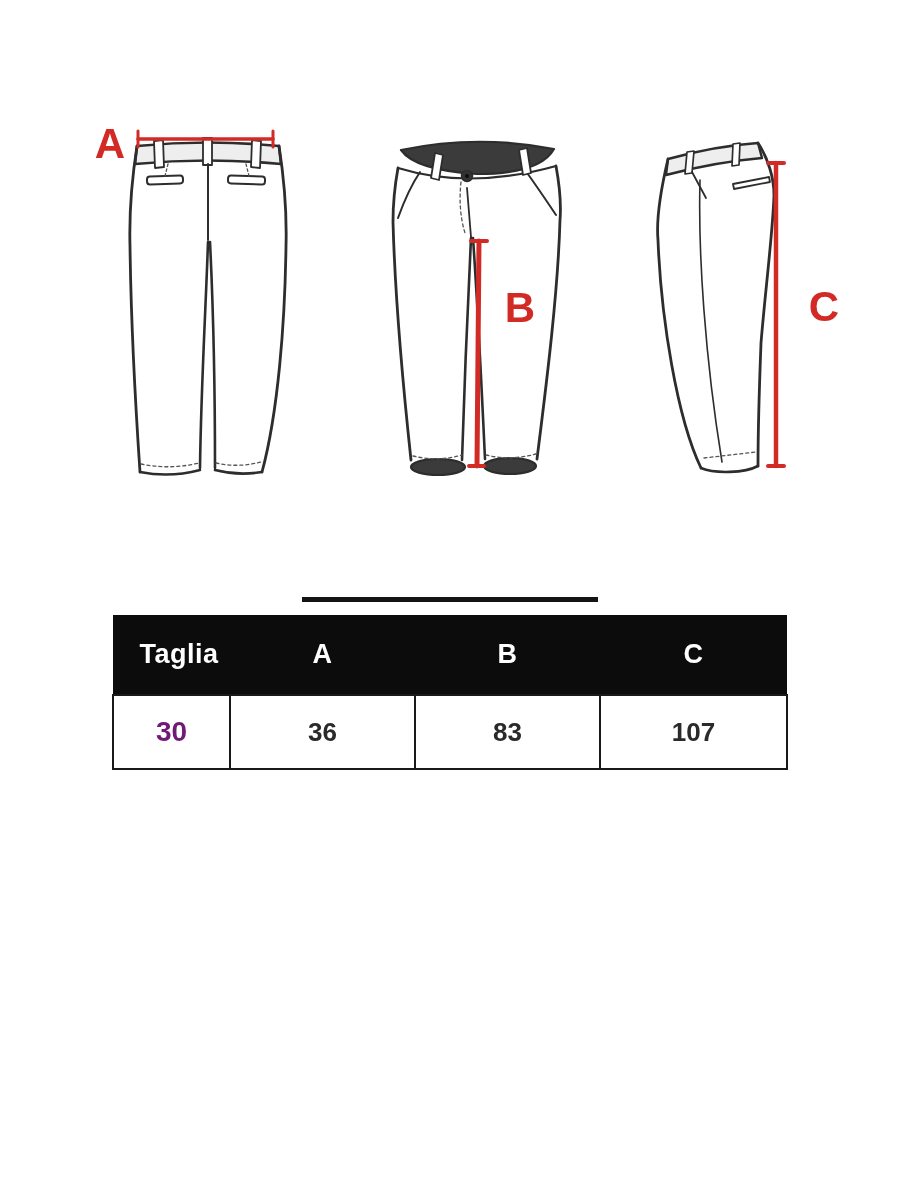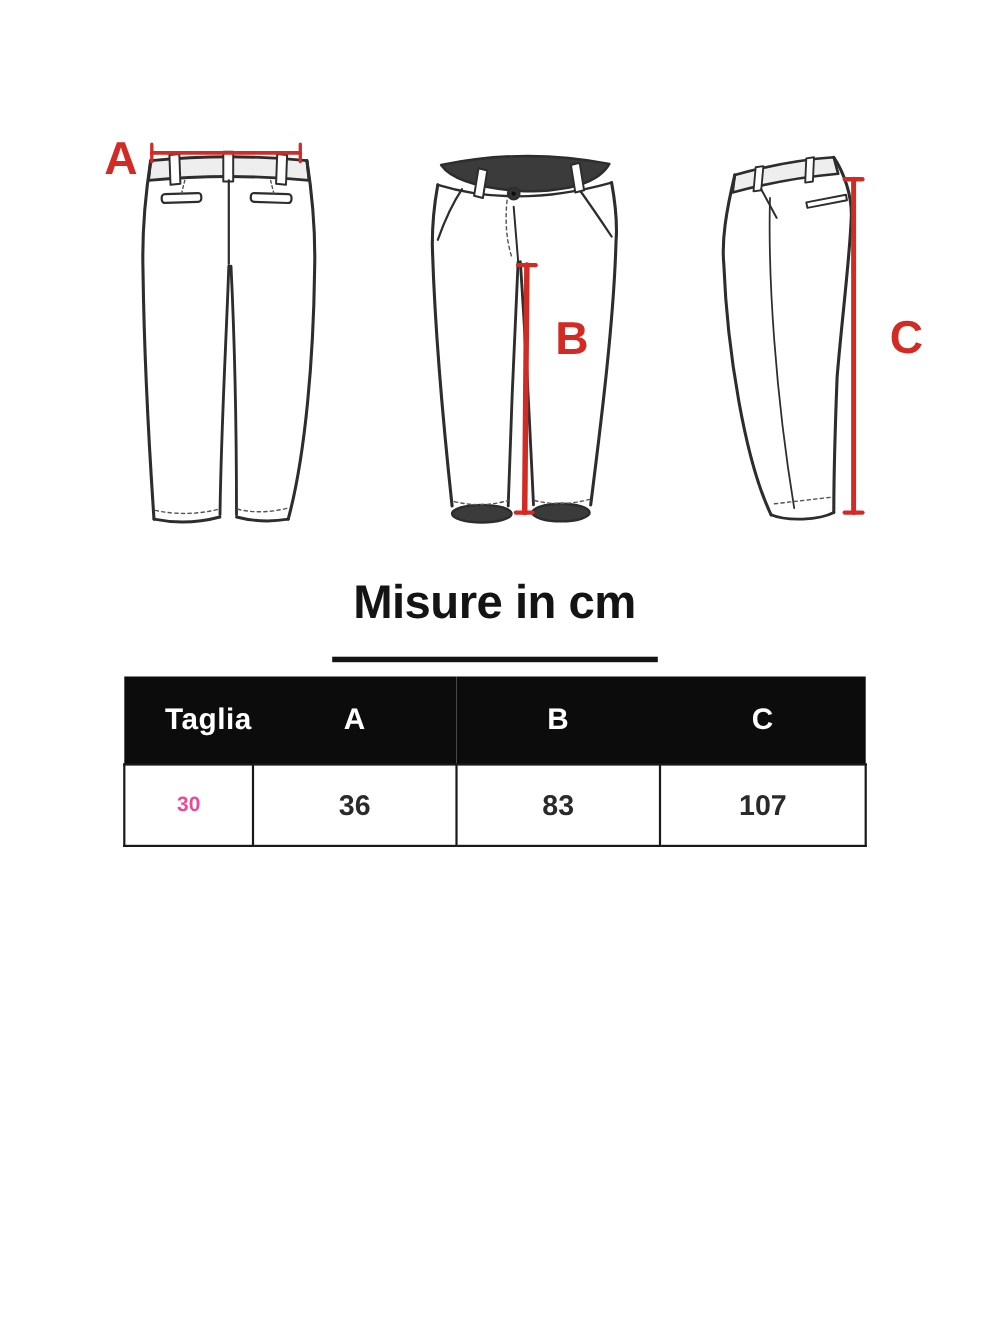--- a/index.html
+++ b/index.html
@@ -57,37 +57,37 @@
   table.size-chart thead th {
     background: #0c0c0c;
     color: #ffffff;
     height: 77px;
     font-size: 27px;
     font-weight: 700;
     border: 0;
     letter-spacing: 0.5px;
   }
   table.size-chart thead th.col-taglia {
-    text-align: right;
+    text-align: center;
     padding-left: 16px;
   }
   table.size-chart thead th.col-val { text-align: center; }
   table.size-chart tbody td {
     border: 2px solid #191919;
     height: 70px;
     text-align: center;
     vertical-align: middle;
     font-weight: 700;
     font-size: 26px;
     color: #2a2a2a;
     background: #ffffff;
   }
   table.size-chart tbody td.cell-size {
-    font-size: 19px;
-    color: #ec4899;
+    font-size: 28px;
+    color: #701a75;
   }
 </style>
 </head>
 <body>
 
 <div class="page">
 
   <svg class="fig fig-back" width="220" height="370" viewBox="0 0 220 370">
     <g stroke="#2d2d2d" fill="none" stroke-linecap="round" stroke-linejoin="round">
 
@@ -184,21 +184,20 @@
     </g>
 
     <g stroke="#d22b26" stroke-linecap="round">
       <line x1="123" y1="30" x2="139" y2="30" stroke-width="4"></line>
       <line x1="131" y1="30" x2="131" y2="333" stroke-width="4.5"></line>
       <line x1="123" y1="333" x2="139" y2="333" stroke-width="4"></line>
     </g>
     <text class="measure-letter" x="179" y="188" text-anchor="middle">C</text>
   </svg>
 
-  <div class="title">Misure in cm</div>
   <div class="title-underline"></div>
 
   <div class="table-wrap">
     <table class="size-chart">
       <colgroup>
         <col style="width:117px">
           <col style="width:185px">
           <col style="width:185px">
           <col style="width:187px">
       </colgroup>

